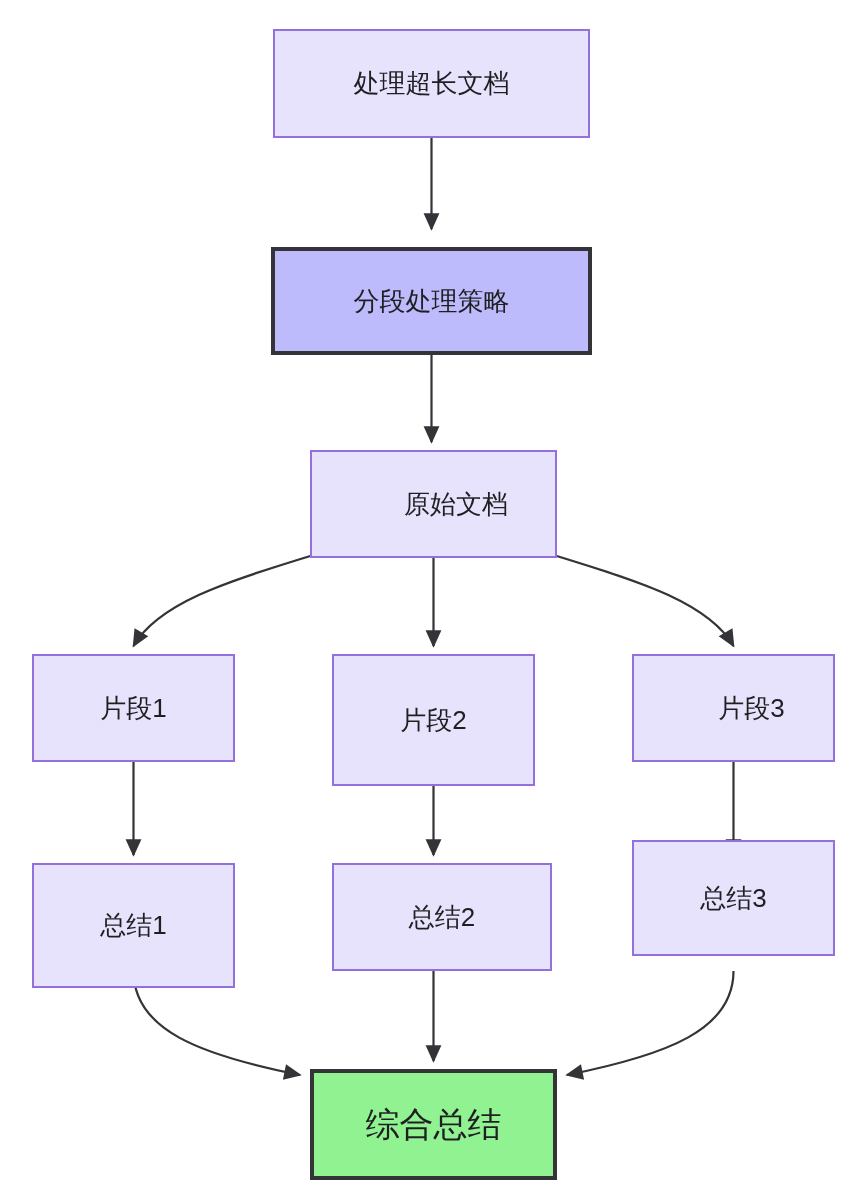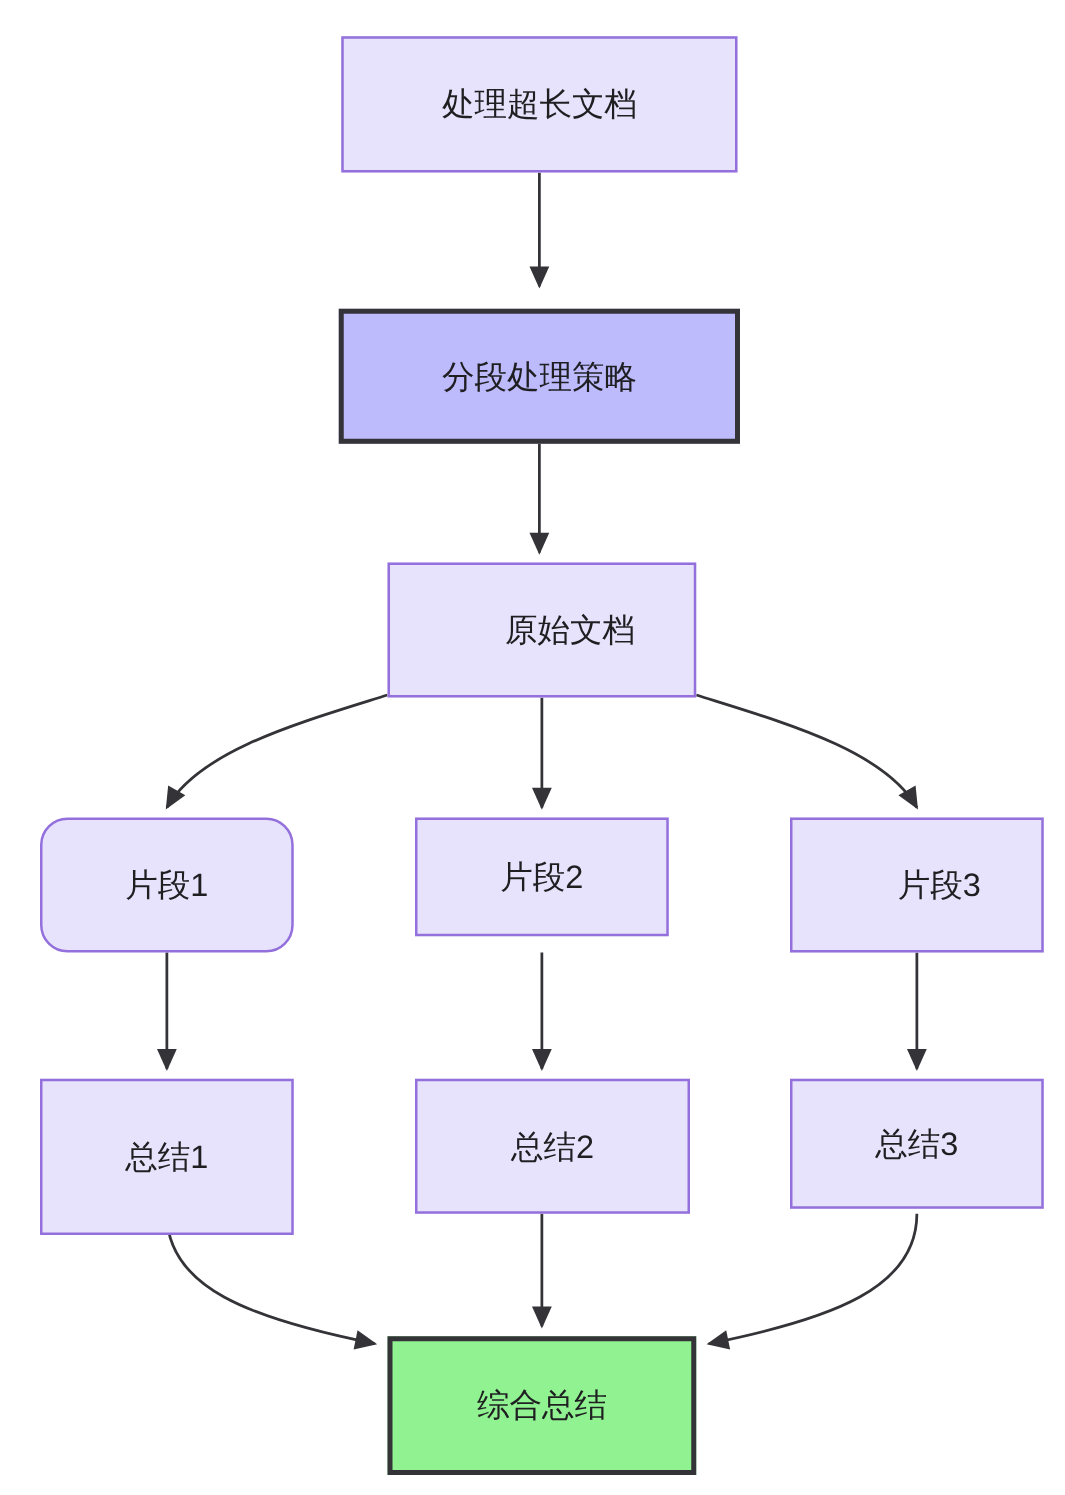--- a/index.html
+++ b/index.html
@@ -50,21 +50,21 @@
     background: #bdbbfc;
     border: 4px solid #333338;
     color: #1f1f22;
     font-size: 26px;
   }
   
   .node.terminal {
     background: #90f291;
     border: 4px solid #333338;
     color: #1f1f22;
-    font-size: 26px;
+    font-size: 34px;
   }
 </style>
 </head>
 <body>
 
 <div id="canvas">
 
   <svg id="edge-layer" viewBox="0 0 852 1196" width="852" height="1196" xmlns="http://www.w3.org/2000/svg">
     <defs>
       <marker id="arrowhead" markerWidth="9" markerHeight="9" refX="7.6" refY="4.2" orient="auto" markerUnits="strokeWidth">
@@ -89,36 +89,36 @@
   <div id="node-layer">
       <div class="node plain" style="left: 273px; top: 29px; width: 317px; height: 109px;">
         <span class="node-label">处理超长文档</span>
       </div>
       <div class="node emphasis" style="left: 271px; top: 237px; width: 321px; height: 108px; margin-top: 10px;">
         <span class="node-label">分段处理策略</span>
       </div>
       <div class="node plain" style="left: 310px; top: 450px; width: 247px; height: 108px; padding-left: 45px;">
         <span class="node-label">原始文档</span>
       </div>
-      <div class="node plain" style="left: 32px; top: 654px; width: 203px; height: 108px; border-radius: 22px;">
+      <div class="node plain" style="left: 32px; top: 654px; width: 203px; height: 108px;">
         <span class="node-label">片段1</span>
       </div>
-      <div class="node plain" style="left: 332px; top: 654px; width: 203px; height: 95px;">
+      <div class="node plain" style="left: 332px; top: 654px; width: 203px; height: 132px;">
         <span class="node-label">片段2</span>
       </div>
       <div class="node plain" style="left: 632px; top: 654px; width: 203px; height: 108px; padding-left: 36px;">
         <span class="node-label">片段3</span>
       </div>
       <div class="node plain" style="left: 32px; top: 863px; width: 203px; height: 125px;">
         <span class="node-label">总结1</span>
       </div>
       <div class="node plain" style="left: 332px; top: 863px; width: 220px; height: 108px;">
         <span class="node-label">总结2</span>
       </div>
-      <div class="node plain" style="left: 632px; top: 863px; width: 203px; height: 104px;">
+      <div class="node plain" style="left: 632px; top: 840px; width: 203px; height: 116px;">
         <span class="node-label">总结3</span>
       </div>
       <div class="node terminal" style="left: 310px; top: 1069px; width: 247px; height: 111px;">
         <span class="node-label">综合总结</span>
       </div>
     </div>
 
 </div>
 
 </body></html>

